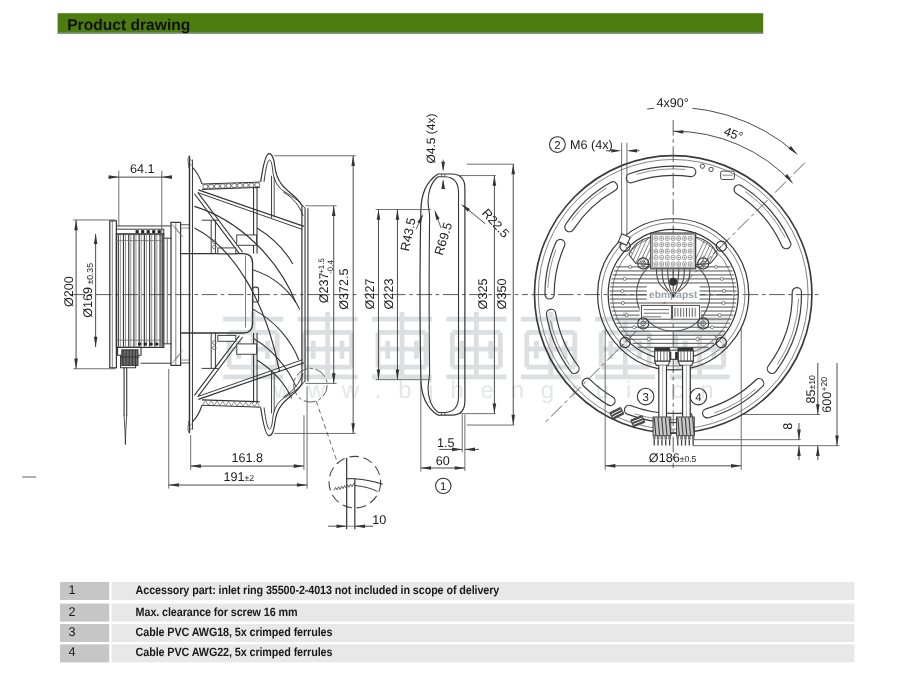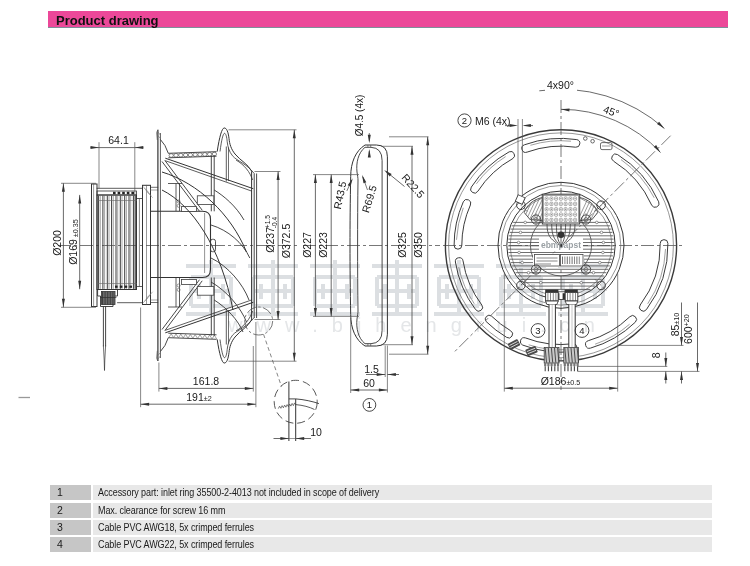--- a/index.html
+++ b/index.html
@@ -1,21 +1,21 @@
 <!DOCTYPE html>
 <html><head>
 <meta charset="utf-8">
 <style>
 html,body{margin:0;padding:0;background:#fff;width:750px;height:566px;overflow:hidden;}
 body{font-family:"Liberation Sans", sans-serif;position:relative;}
-#hdr{position:absolute;left:48px;top:11px;width:680px;height:16px;background:#ec4899;border-bottom:1.5px solid #7e8e9a;}
+#hdr{position:absolute;left:48px;top:11px;width:588px;height:16px;background:#4d7c0f;border-bottom:1.5px solid #7e8e9a;}
 #hdr span{font-size:13px;font-weight:bold;color:#111;position:absolute;left:8px;top:2px;}
 .row{position:absolute;left:50px;width:662px;height:15px;}
 .row .n{position:absolute;left:0;top:0;width:41px;height:15px;background:#c6c6c6;font-size:10.5px;color:#1a1a1a;line-height:15px;padding-left:7px;box-sizing:border-box;}
-.row .t{position:absolute;left:43px;top:0;width:619px;height:15px;background:#e8e8e8;font-size:10px;color:#1a1a1a;line-height:15px;padding-left:5px;box-sizing:border-box;}
+.row .t{position:absolute;left:43px;top:0;width:619px;height:15px;background:#e8e8e8;font-size:10px;color:#1a1a1a;line-height:15px;padding-left:20px;box-sizing:border-box;font-weight:bold;}
 .row .t i{font-style:normal;display:inline-block;transform:scaleX(0.90);transform-origin:0 50%;letter-spacing:-0.1px;}
 </style>
 </head>
 <body>
 <div id="hdr">
     <span>Product drawing</span>
   </div>
 <svg width="750" height="566" viewBox="0 0 750 566" style="position:absolute;left:0;top:0" font-family="Liberation Sans, sans-serif">
 <defs>
       <clipPath id="wingL">

